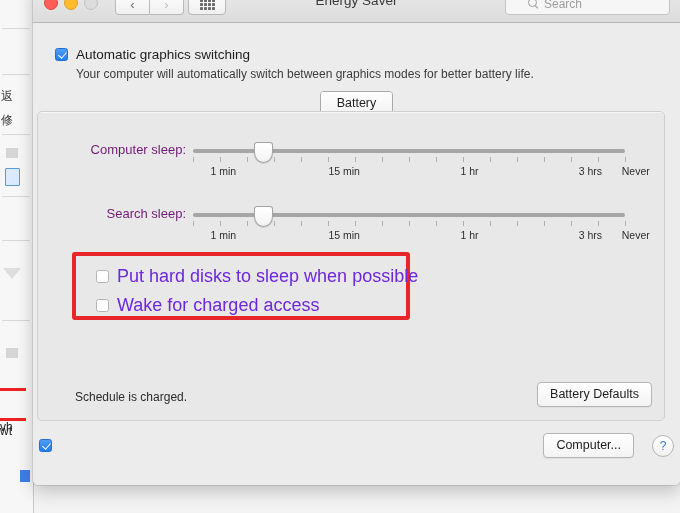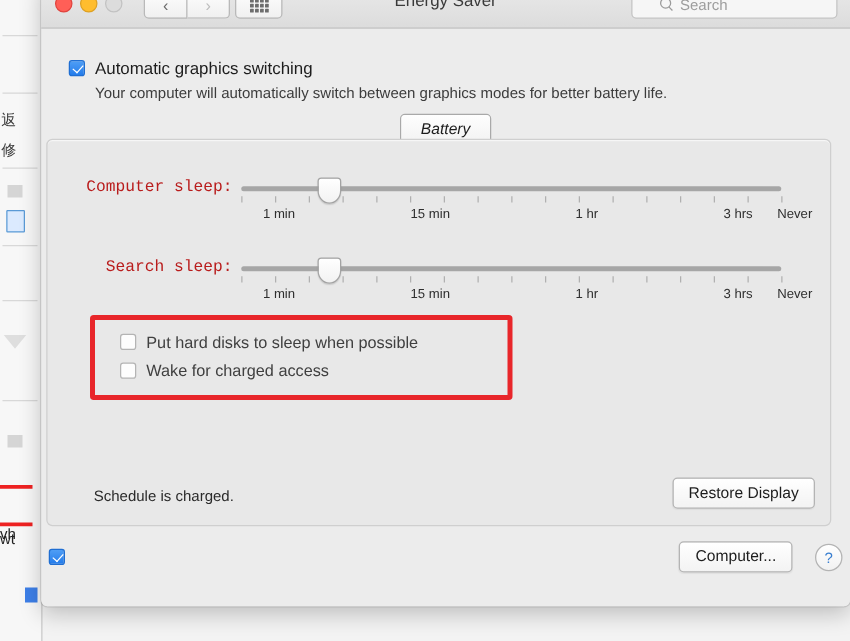--- a/index.html
+++ b/index.html
@@ -234,21 +234,21 @@
   .gfx-sub {
     margin: 5px 0 0 27px;
     font-size: 12px;
     color: #3c3c3c;
   }
 
   
   .tabs {
     position: absolute;
     top: 68px; left: 0; right: 0;
-    display: flex; justify-content: center; font-style: italic;
+    display: flex; justify-content: center;
   }
   .tabseg {
     display: flex;
     border-radius: 4px;
     overflow: hidden;
     border: 1px solid #a9a9a9;
     box-shadow: 0 1px 0 rgba(255,255,255,0.7);
   }
   .tab {
     font-size: 12.5px;
@@ -271,24 +271,23 @@
     border-radius: 5px;
     box-shadow: inset 0 1px 0 rgba(255,255,255,0.6);
   }
 
   .sliderrow { position: absolute; left: 0; width: 100%; }
   .slider-label {
     position: absolute;
     right: calc(100% - 148px);
     top: 0;
     font-size: 13px;
-    color: #b91c1c;
+    color: #701a75;
     text-align: right;
     white-space: nowrap;
-    font-family: Liberation Mono, monospace;
   }
   .track {
     position: absolute;
     left: 155px;
     top: 7px;
     width: 432px;
     height: 4px;
     background: #a6a6a6;
     border-radius: 2px;
   }
@@ -342,21 +341,21 @@
   }
   .opt-list {
     position: absolute;
     left: 58px; top: 154px;
   }
   .opt {
     display: flex; align-items: center;
     gap: 8px;
     margin-bottom: 8px;
   }
-  .opt-label { font-size: 13px; color: #404040; text-align: center; }
+  .opt-label { font-size: 18px; color: #6d28d9; text-align: center; }
 
   .battery-status {
     position: absolute;
     left: 37px; top: 278px;
     font-size: 12px;
     color: #2b2b2b;
   }
 
   .btn {
     background: linear-gradient(to bottom,#ffffff,#f3f3f3);
@@ -555,21 +554,21 @@
             <span class="opt-label">Put hard disks to sleep when possible</span>
           </div>
           <div class="opt">
             <span class="cb off"></span>
             <span class="opt-label">Wake for charged access</span>
           </div>
         </div>
 
         <div class="battery-status">Schedule is charged.</div>
 
-        <div class="btn restore-btn">Restore Display</div>
+        <div class="btn restore-btn">Battery Defaults</div>
       </div>
 
       <div class="bottombar">
         <div class="show-batt">
           <span class="cb on"></span>
         </div>
         <div class="btn schedule-btn">Computer...</div>
         <div class="help-btn">?</div>
       </div>
 

